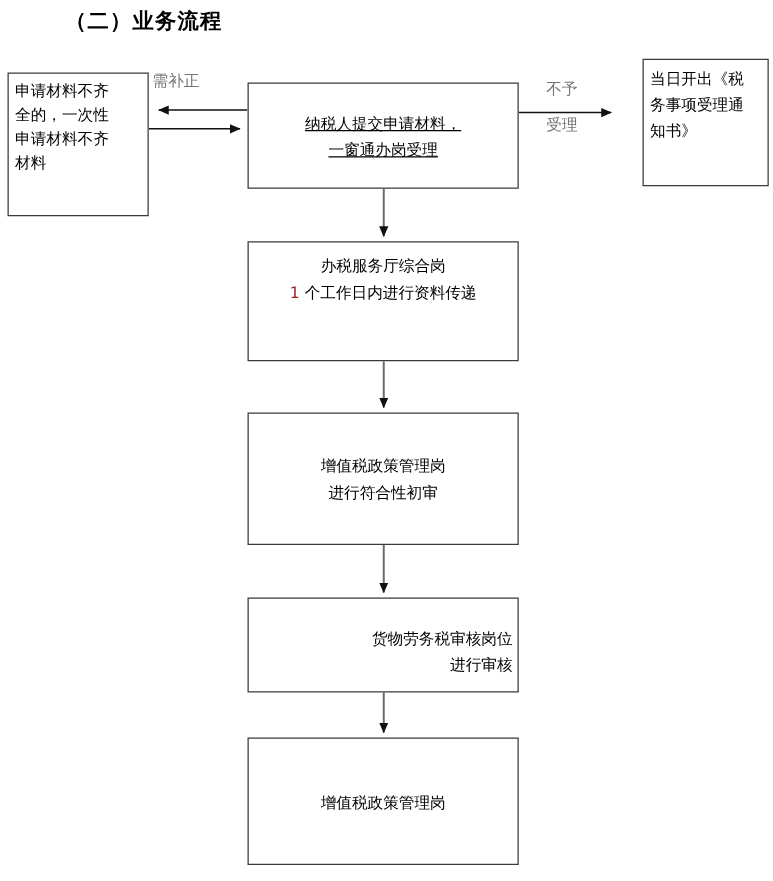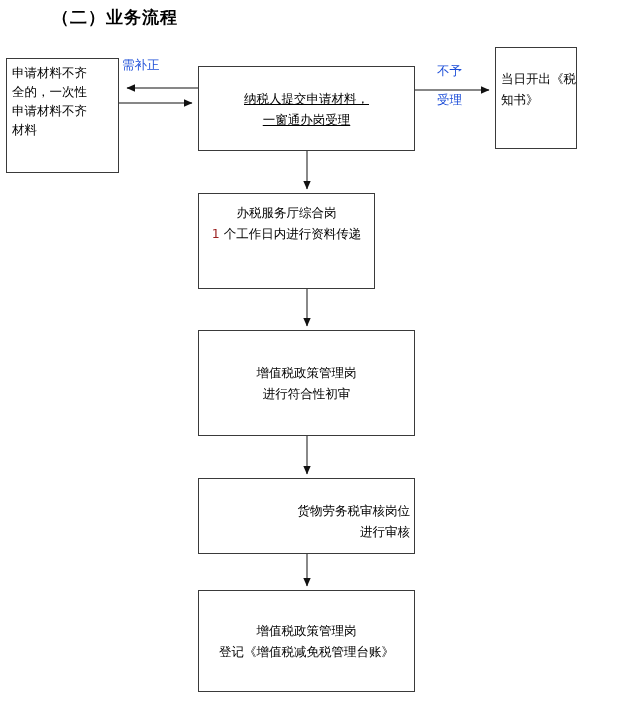--- a/index.html
+++ b/index.html
@@ -56,42 +56,42 @@
     left: 6px; top: 58px; width: 113px; height: 115px;
     align-items: flex-start;
     justify-content: flex-start;
     text-align: left;
     padding: 4px 4px 4px 5px;
     line-height: 19px;
   }
   .node.box-left .inner { text-align: left; }
 
   .node.box-accept  { left: 198px; top: 66px;  width: 217px; height: 85px; text-decoration: underline; }
-  .node.box-notice  { left: 495px; top: 47px;  width: 82px; height: 102px;
+  .node.box-notice  { left: 514px; top: 47px;  width: 101px; height: 102px;
                       align-items: flex-start; text-align: left;
-                      padding: 20px 5px; line-height: 21px; }
+                      padding: 4px 5px; line-height: 21px; }
   .node.box-notice .inner { text-align: left; }
 
-  .node.box-hall    { left: 198px; top: 193px; width: 177px; height: 96px;
+  .node.box-hall    { left: 198px; top: 193px; width: 217px; height: 96px;
                       align-items: flex-start; padding-top: 8px; }
   .node.box-policy1 { left: 198px; top: 330px; width: 217px; height: 106px; }
   .node.box-goods   { left: 198px; top: 478px; width: 217px; height: 76px;
                       align-items: flex-start; padding-top: 21px; text-align: right; }
   .node.box-policy2 { left: 198px; top: 590px; width: 217px; height: 102px; }
 
   
   .num-red { color: #9a1f1f; }
 
   
   .edge-label {
     position: absolute;
     font-size: 12.5px;
     line-height: 17px;
     white-space: nowrap;
-    color: #1d4ed8;
+    color: #737373;
   }
   .label-need-fix  { left: 122px; top: 56px; }
   .label-reject-1  { left: 437px; top: 63px; font-family: Liberation Serif, serif; }
   .label-reject-2  { left: 437px; top: 91px; }
 
   svg.wires { position: absolute; left: 0; top: 0; width: 618px; height: 705px; }
 </style>
 </head>
 <body>
 
@@ -157,20 +157,21 @@
   <div class="node box-accept">
     <div class="inner">
       <span class="line">纳税人提交申请材料，</span>
       <span class="line">一窗通办岗受理</span>
     </div>
   </div>
 
   <div class="node box-notice">
     <div class="inner">
       <span class="line">当日开出《税</span>
+      <span class="line">务事项受理通</span>
       <span class="line">知书》</span>
     </div>
   </div>
 
   <div class="node box-hall">
     <div class="inner">
       <span class="line">办税服务厅综合岗</span>
       <span class="line"><span class="num-red">1</span><span> 个工作日内进行资料传递</span></span>
     </div>
   </div>
@@ -185,17 +186,16 @@
   <div class="node box-goods">
     <div class="inner">
       <span class="line">货物劳务税审核岗位</span>
       <span class="line">进行审核</span>
     </div>
   </div>
 
   <div class="node box-policy2">
     <div class="inner">
       <span class="line">增值税政策管理岗</span>
-      <span class="line">登记《增值税减免税管理台账》</span>
     </div>
   </div>
 
 </div>
 
 </body></html>

